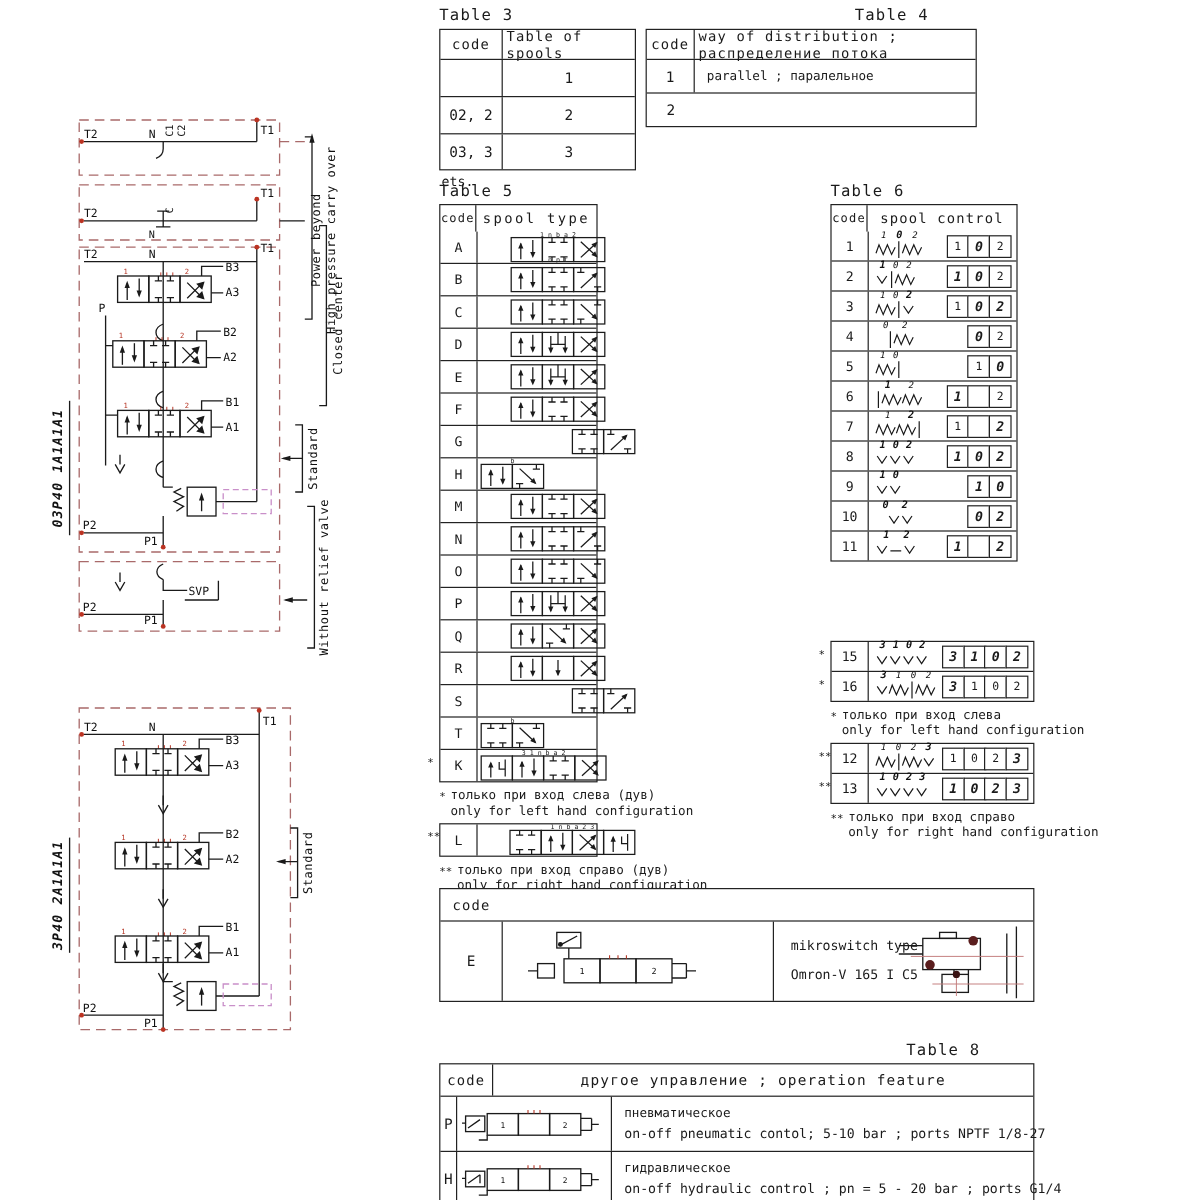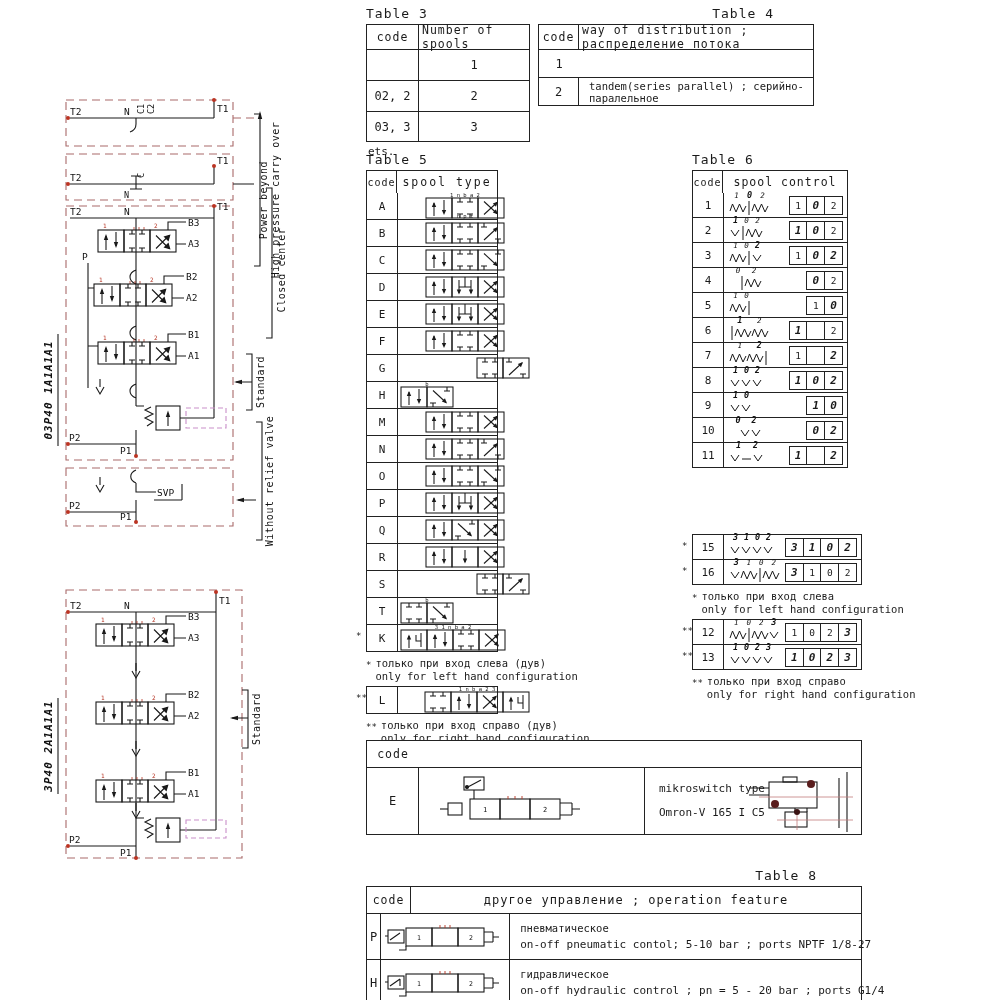--- a/index.html
+++ b/index.html
@@ -189,21 +189,21 @@
   <text class="ann" transform="rotate(-90 220 141)" x="220" y="141" text-anchor="middle">Standard</text>
   <text class="mdl" transform="rotate(-90 12 168)" x="12" y="168" text-anchor="middle">3P40 2A1A1A1</text>
   <path class="kline" d="M18,120 V216"></path>
 </svg>
 
 <div class="abs" style="left:366px;top:6px;width:164px">
   <div class="title">Table 3</div>
   <div class="tbl">
     <div class="r hdr" style="height:24px">
       <div class="c" style="width:52px">code</div>
-      <div class="c grow">Number of spools</div>
+      <div class="c grow">Table of spools</div>
     </div>
     <div class="r" style="height:30px">
       <div class="c cell" style="width:52px"></div>
       <div class="c cell grow">1</div>
     </div>
     <div class="r" style="height:30px">
       <div class="c cell" style="width:52px">02, 2</div>
       <div class="c cell grow">2</div>
     </div>
     <div class="r" style="height:29px">
@@ -216,24 +216,24 @@
 
 <div class="abs" style="left:538px;top:6px;width:276px">
   <div class="title tr" style="padding-right:40px">Table 4</div>
   <div class="tbl">
     <div class="r hdr" style="height:24px">
       <div class="c" style="width:40px">code</div>
       <div class="c grow" style="font-size:11.5px">way of distribution ; распределение потока</div>
     </div>
     <div class="r" style="height:27px">
       <div class="c cell" style="width:40px">1</div>
+      <div class="c grow" style="font-size:10.5px;justify-content:flex-start;padding-left:10px">parallel ; паралельное</div>
     </div>
     <div class="r" style="height:27px">
       <div class="c cell" style="width:40px">2</div>
-      <div class="c grow" style="font-size:10.5px;justify-content:flex-start;padding-left:10px">tandem(series parallel) ; серийно-паралельное</div>
     </div>
   </div>
 </div>
 
 <div class="abs" style="left:366px;top:152px;width:132px">
   <div class="title">Table 5</div>
   <div class="tbl">
     <div class="r hdr" style="height:22px">
       <div class="c" style="width:30px;font-size:10px">code</div>
       <div class="c grow" style="letter-spacing:2px">spool type</div>

